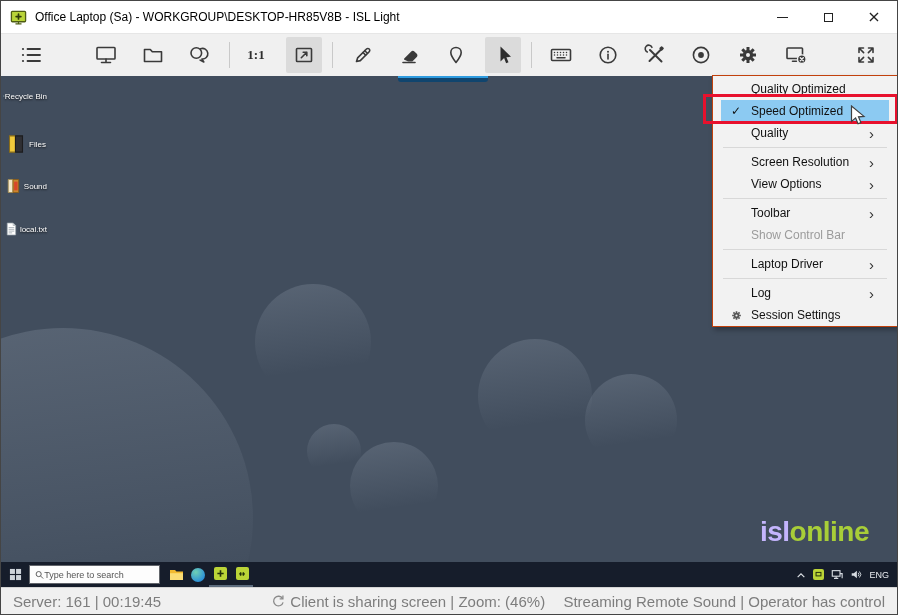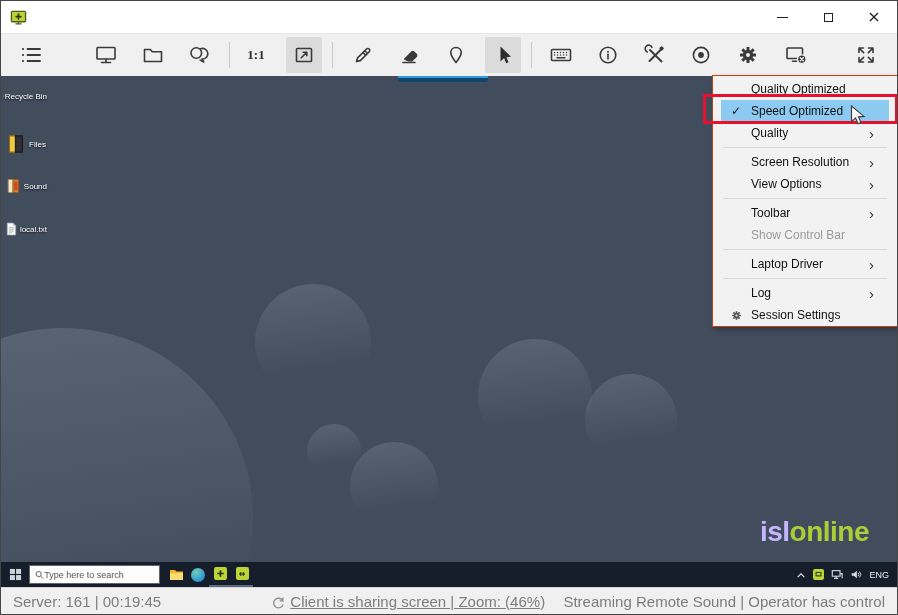--- a/index.html
+++ b/index.html
@@ -79,36 +79,37 @@
   .tray { margin-left:auto; display:flex; align-items:center; gap:7px; padding-right:8px; }
   .tray-lang { font-size:9px; color:#e8ebf0; }
   .tray-green { width:11px; height:11px; border-radius:2px; background:#bbd437;
                 display:flex; align-items:center; justify-content:center; }
 
   
   .statusbar { position:absolute; left:0; bottom:0; right:0; height:27px; background:#f0f0f0;
                border-top:1px solid #d5d5d5; display:flex; align-items:center;
                font-size:15px; color:#7d7d7d; padding:0 12px; }
   .sb-left { width:240px; flex:0 0 auto; }
-  .sb-center { flex:1; display:flex; align-items:flex-end; justify-content:center; gap:5px;text-decoration:underline; }
+  .sb-center { flex:1; display:flex; align-items:center; justify-content:center; gap:5px; }
   .sb-right { flex:0 0 auto; text-align:right; }
 </style>
 </head>
 <body>
 
 <div class="window">
 
   <div class="titlebar">
     <span class="titlebar-icon">
       <svg width="17" height="17" viewBox="0 0 18 18">
         <rect x="1.5" y="2.5" width="15" height="11" rx="1" fill="#b9d438" stroke="#4e5c12" stroke-width="1.4"></rect>
         <path d="M9 5.5 v5 M6.5 8 h5" stroke="#2f3a0a" stroke-width="1.8" stroke-linecap="round" fill="none"></path>
         <path d="M9 13.5 v1.5 M5.8 15.8 h6.4" stroke="#4e5c12" stroke-width="1.2" fill="none"></path>
       </svg>
     </span>
+    <span class="titlebar-title">Office Laptop (Sa) - WORKGROUP\DESKTOP-HR85V8B - ISL Light</span>
     <div class="win-controls">
       <div class="win-btn">
           <i class="min-glyph"></i>
         </div>
       <div class="win-btn">
           <i class="max-glyph"></i>
         </div>
       <div class="win-btn">
           <span class="close-glyph">×</span>
         </div>

